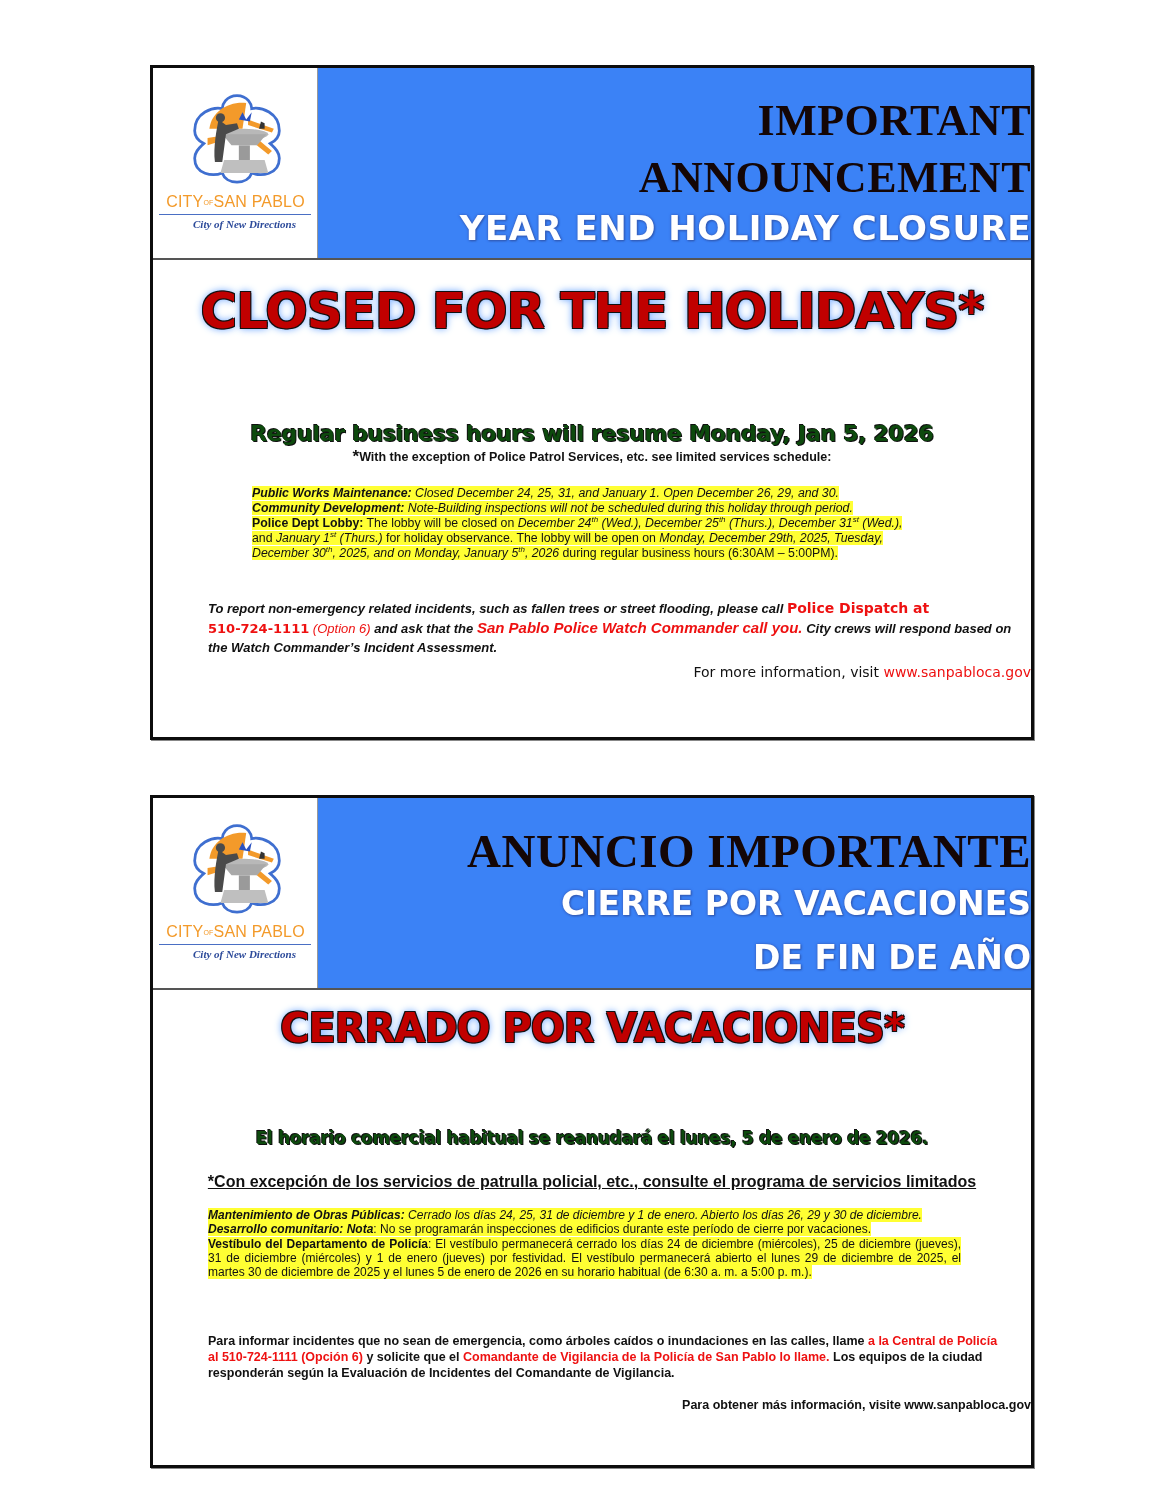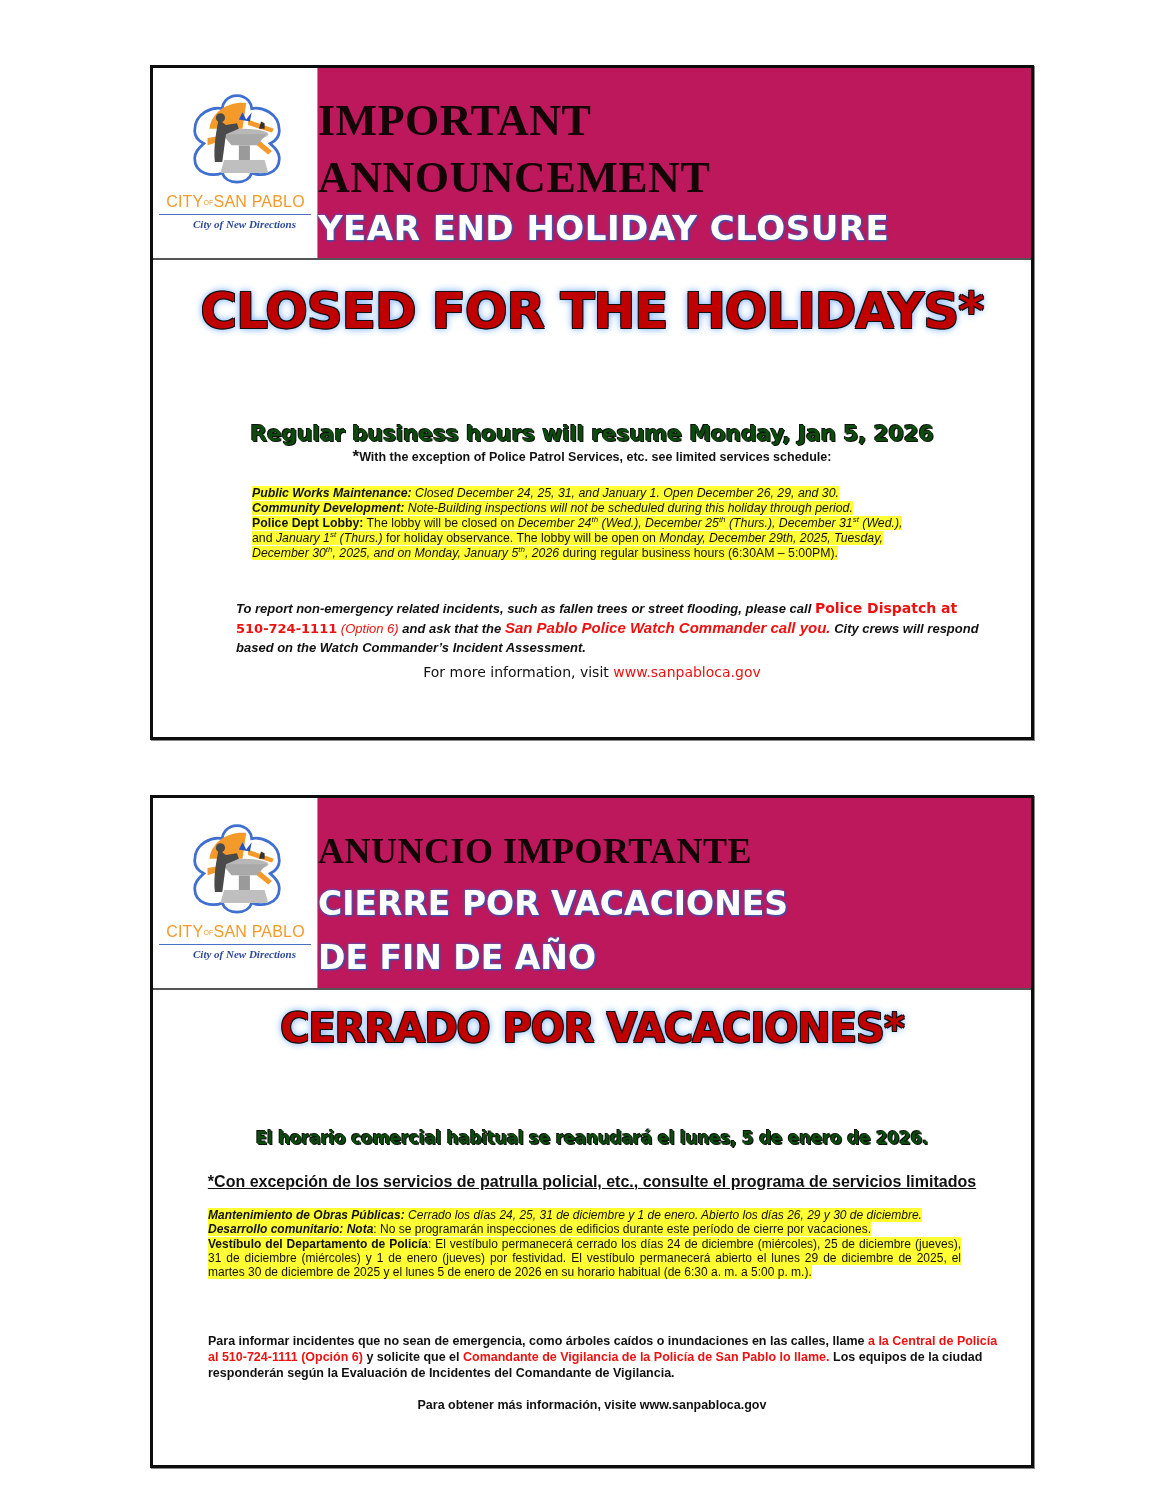--- a/index.html
+++ b/index.html
@@ -11,42 +11,42 @@
   }
   #notice-en { top: 65px; height: 669px; }
   #notice-es { top: 795px; height: 667px; }
   .header { position: absolute; left: 0; top: 0; right: 0; height: 190px; display: flex; border-bottom: 2px solid #555; }
   .logo-panel { width: 165px; height: 100%; background: #fff; border-right: 1px solid #999; position: relative; box-sizing: border-box; }
   .logo-emblem { position: absolute; left: 38px; top: 24px; width: 92px; height: 92px; }
   .logo-city { position: absolute; left: 0; width: 165px; top: 125px; text-align: center; font-family: "Liberation Sans", sans-serif; font-size: 16px; color: #f39a2a; letter-spacing: 0.2px; white-space: nowrap; }
   .logo-city small { font-size: 7px; vertical-align: middle; }
   .logo-rule { position: absolute; left: 6px; right: 6px; top: 146px; height: 1px; background: #4a6fc4; }
   .logo-tag { position: absolute; left: 0; width: 183px; top: 150px; text-align: center; font-family: "Liberation Serif", serif; font-style: italic; font-weight: bold; font-size: 11px; color: #2c4a9a; }
-  .banner { flex: 1; background: #be185d; position: relative; text-align: left; }
+  .banner { flex: 1; background: #3b82f6; position: relative; text-align: right; }
   .banner-serif { font-family: "Liberation Serif", serif; font-weight: bold; color: #140606; letter-spacing: 0.5px; }
   .banner-sans { font-family: "DejaVu Sans", sans-serif; font-weight: bold; color: #ffffff;
     text-shadow: 0 0 2px #3a66c8, 0 0 3px #3a66c8, 1px 1px 2px #2a4fa0; }
   #notice-en .b1 { position: absolute; left: 0; right: 0; top: 30px; font-size: 44px; line-height: 46px; }
   #notice-en .b2 { position: absolute; left: 0; right: 0; top: 87px; font-size: 44px; line-height: 46px; }
   #notice-en .b3 { position: absolute; left: 0; right: 0; top: 140px; font-size: 34px; line-height: 40px; letter-spacing: 0.5px; }
-  #notice-es .b1 { position: absolute; left: 0; right: 0; top: 30px; font-size: 36px; line-height: 46px; }
+  #notice-es .b1 { position: absolute; left: 0; right: 0; top: 30px; font-size: 47px; line-height: 46px; }
   #notice-es .b2 { position: absolute; left: 0; right: 0; top: 86px; font-size: 33px; line-height: 40px; }
   #notice-es .b3 { position: absolute; left: 0; right: 0; top: 140px; font-size: 33px; line-height: 40px; }
   .closed-title { position: absolute; left: 0; right: 0; text-align: center; font-family: "DejaVu Sans", sans-serif; font-weight: bold; color: #c00000; letter-spacing: -1px;
     text-shadow: -1px -1px 0 #111, 1px -1px 0 #111, -1px 1px 0 #111, 1px 1px 0 #111, 0 0 6px #7fb2ff, 0 0 10px #9cc3ff; }
   .date-range { position: absolute; left: 0; right: 0; text-align: center; font-family: "DejaVu Sans", sans-serif; font-weight: bold; color: #1a7a1a; text-decoration: underline; text-decoration-thickness: 2px; text-underline-offset: 3px; }
   .resume { position: absolute; left: 0; right: 0; text-align: center; font-family: "DejaVu Sans", sans-serif; font-weight: bold; color: #0d4a0d;
     text-shadow: -1px -1px 0 #111, 1px 1px 0 #111; letter-spacing: -0.3px; }
   .exception { position: absolute; left: 0; right: 0; text-align: center; font-family: "Liberation Sans", sans-serif; font-weight: bold; color: #111; }
   .schedule { position: absolute; left: 55px; right: 80px; font-family: "Liberation Sans", sans-serif; font-size: 12.3px; line-height: 15px; color: #111; }
   .schedule .row { display: block; }
   .hl { background: #ffff33; box-decoration-break: clone; -webkit-box-decoration-break: clone; }
   .report { position: absolute; left: 55px; right: 14px; font-family: "Liberation Sans", sans-serif; font-size: 13px; line-height: 19px; color: #111; }
   .red { color: #ee1111; }
-  .moreinfo { position: absolute; left: 0; right: 0; text-align: center; font-family: "DejaVu Sans", sans-serif; font-size: 14px; color: #111; }
+  .moreinfo { position: absolute; left: 0; right: 0; text-align: right; font-family: "DejaVu Sans", sans-serif; font-size: 14px; color: #111; }
   sup { font-size: 8px; line-height: 0; }
 </style>
 </head>
 <body>
 
 <div class="notice" id="notice-en">
   <div class="header">
     <div class="logo-panel">
       <svg class="logo-emblem" viewBox="0 0 100 100">
         <path d="M50 4 C62 4 66 14 66 18 C76 16 96 22 96 42 C96 50 90 54 86 56 C90 60 96 64 96 72 C96 90 76 92 66 88 C64 94 58 98 50 98 C42 98 36 94 34 88 C24 92 4 90 4 72 C4 64 10 60 14 56 C10 54 4 50 4 42 C4 22 24 16 34 18 C34 14 38 4 50 4 Z" fill="#ffffff" stroke="#3f6fd0" stroke-width="3"></path>
@@ -77,21 +77,21 @@
   <div class="closed-title" style="top:213px;font-size:50px;line-height:60px;">CLOSED FOR THE HOLIDAYS*</div>
   <div class="resume" style="top:337px;font-size:22px;line-height:24px;margin-top:17px;">Regular business hours will resume Monday, Jan 5, 2026</div>
   <div class="exception" style="top:380px;font-size:12.5px;line-height:18px;"><span style="font-size:17px;vertical-align:-1px;">*</span><span>With the exception of Police Patrol Services, etc. see limited services schedule:</span></div>
 
   <div class="schedule" style="top:418px;padding-left:44px;">
     <span class="row"><span class="hl"><b><i>Public Works Maintenance:</i></b><i> Closed December 24, 25, 31, and January 1.  Open December 26, 29, and 30.</i></span></span>
     <span class="row"><span class="hl"><b><i>Community Development:</i></b><i>  Note-Building inspections will not be scheduled during this holiday through period.</i></span></span>
     <span class="row"><span class="hl"><b>Police Dept Lobby:</b><span> The lobby will be closed on </span><i><span>December 24</span><sup>th</sup><span> (Wed.), December 25</span><sup>th</sup><span> (Thurs.), December 31</span><sup>st</sup><span> (Wed.),</span></i><br><span>and </span><i><span>January 1</span><sup>st</sup><span> (Thurs.)</span></i><span> for holiday observance.  The lobby will be open on </span><i>Monday, December 29th, 2025, Tuesday,</i><br><i><span>December 30</span><sup>th</sup><span>, 2025, and on Monday, January 5</span><sup>th</sup><span>, 2026</span></i><span> during regular business hours (6:30AM – 5:00PM).</span></span></span>
   </div>
 
-  <div class="report" style="top:531px;margin-left:28px;">
+  <div class="report" style="top:531px;">
     <b><i>To report non-emergency related incidents, such as fallen trees or street flooding, please call </i></b><b class="red" style="font-family:'DejaVu Sans',sans-serif;font-size:14px;">Police Dispatch at</b><br>
     <b class="red" style="font-family:'DejaVu Sans',sans-serif;font-size:13px;">510-724-1111</b><i class="red"> (Option 6)</i><b><i> and ask that the </i></b><b><i class="red" style="font-size:15px;">San Pablo Police Watch Commander call you.</i></b><b><i> City crews will respond based on the Watch Commander’s Incident Assessment.</i></b>
   </div>
 
   <div class="moreinfo" style="top:596px;"><span>For more information, visit </span><span class="red">www.sanpabloca.gov</span></div>
 </div>
 
 <div class="notice" id="notice-es">
   <div class="header">
     <div class="logo-panel">

